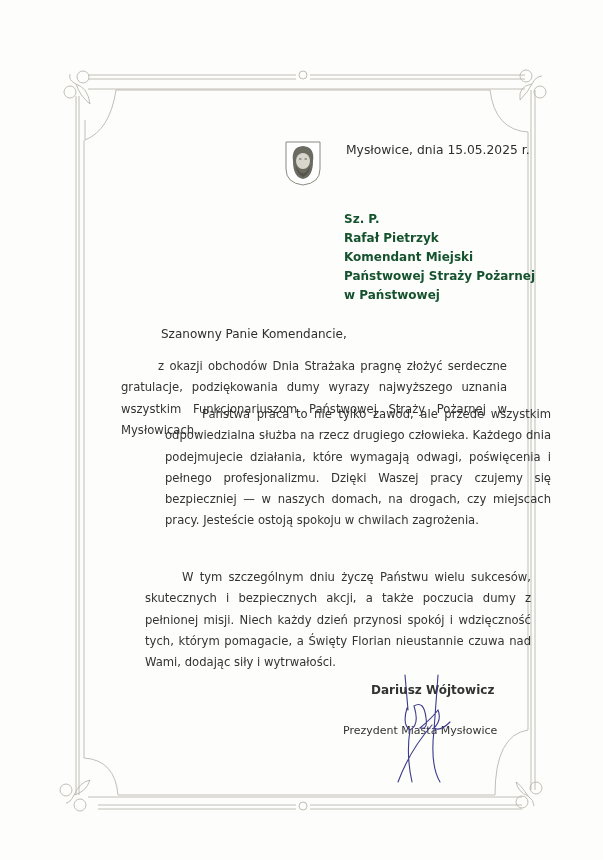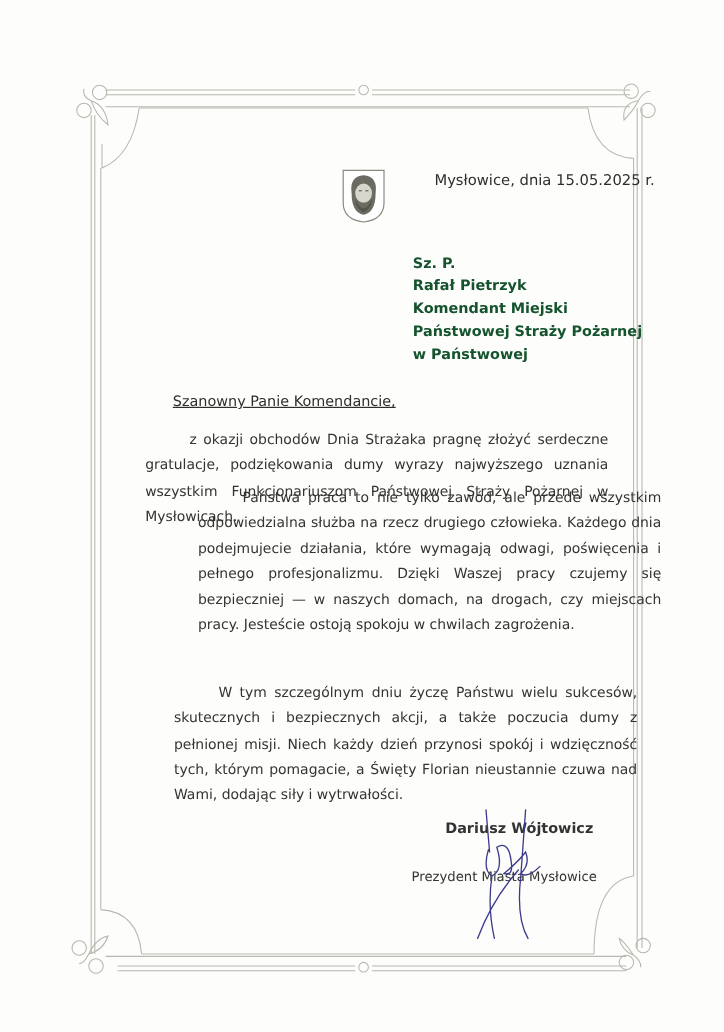--- a/index.html
+++ b/index.html
@@ -5,23 +5,23 @@
     html, body { margin: 0; padding: 0; }
     body {
       width: 603px; height: 860px; position: relative; overflow: hidden;
       background: #fdfdfb;
       font-family: "DejaVu Sans", "Liberation Sans", sans-serif;
       color: #2e2e2e;
     }
     #frame { position: absolute; left: 0; top: 0; width: 603px; height: 860px; }
     .abs { position: absolute; white-space: nowrap; }
     .crest { position: absolute; left: 283px; top: 139px; width: 40px; height: 48px; }
-    .date { left: 362px; top: 143px; font-size: 12.3px; }
+    .date { left: 346px; top: 143px; font-size: 12.3px; }
     .addr { left: 344px; font-size: 12px; font-weight: bold; color: #14532d; }
-    .salutation { left: 144px; top: 327px; font-size: 12px; text-decoration: underline; }
+    .salutation { left: 161px; top: 327px; font-size: 12px; }
     .body-text {
       position: absolute; left: 121px; width: 386px;
       font-size: 11.6px; line-height: 21.3px; color: #333;
       text-align: justify; text-align-last: left;
     }
     .body-text p { margin: 0; text-indent: 37px; }
     .p1 { top: 356px; }
     .p2 { top: 404px; margin-left: 44px; }
     .p3 { top: 567px; margin-left: 24px; }
     .signer { left: 371px; top: 683px; font-size: 12px; font-weight: bold; color: #333; }

